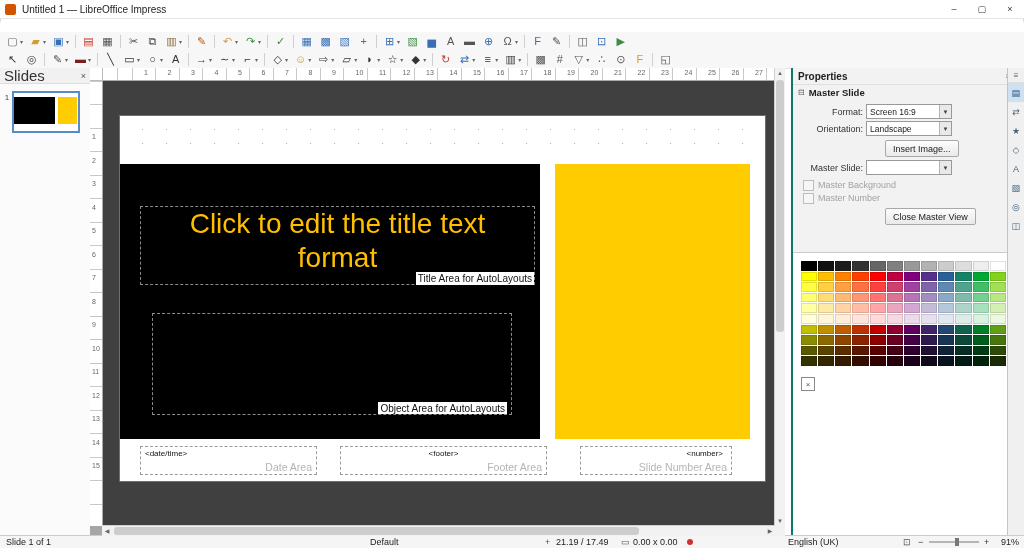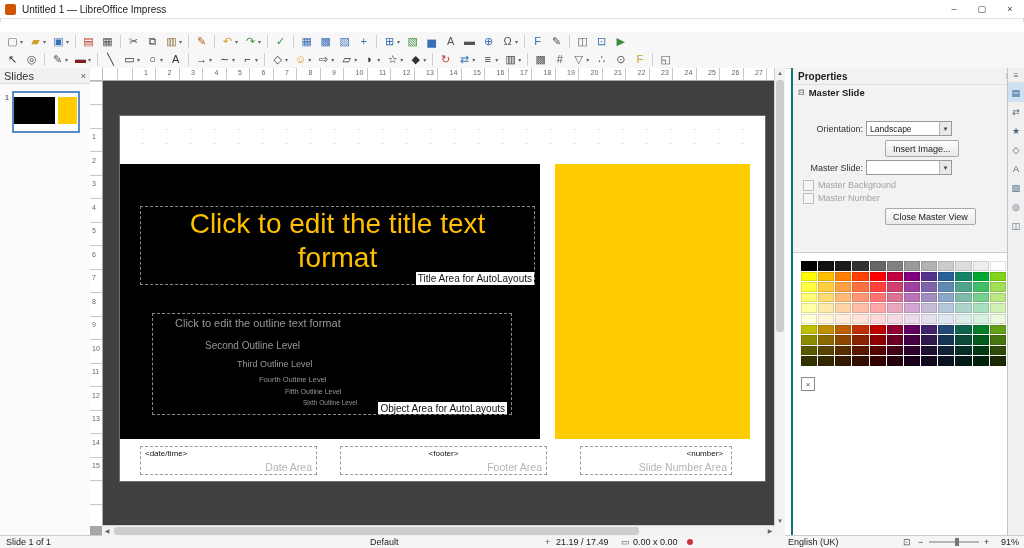--- a/index.html
+++ b/index.html
@@ -28,21 +28,21 @@
   .tb-btn{display:inline-flex;align-items:center;height:16px;padding:0 2px;margin:0 1px;border-radius:2px;}
   .tb-glyph{width:13px;text-align:center;display:inline-block;font-size:11px;line-height:16px;}
   .tb-dd{font-size:6px;color:#666;margin-left:1px;}
   .tb-sep{width:1px;height:13px;background:#cfcfcf;margin:0 3px;display:inline-block;flex:none;}
 
   
   #slides-panel{position:absolute;left:0;top:68px;width:90px;bottom:12px;background:#fbfbfb;
     border-right:1px solid #c8c8c8;}
   .panel-head{height:15px;display:flex;align-items:center;background:#f1f1f1;
     border-bottom:1px solid #ddd;padding:0 4px;}
-  .panel-head .panel-title{font-size:11px;color:#333;}
+  .panel-head .panel-title{font-size:15px;color:#333;}
   .panel-close{margin-left:auto;font-size:9px;color:#555;}
   .thumb-row{display:flex;margin:7px 3px 0 2px;}
   .thumb-num{font-size:8px;color:#444;width:10px;text-align:center;padding-top:2px;}
   .thumb{width:64px;height:38px;background:#fff;border:2px solid #5a8ac7;position:relative;flex:none;}
   .thumb .t-black{position:absolute;left:0;top:4px;width:41px;height:27px;background:#000;}
   .thumb .t-yellow{position:absolute;left:44px;top:4px;width:19px;height:27px;background:#fc0;}
 
   
   #workspace{position:absolute;left:90px;top:68px;right:239px;bottom:12px;background:#a6a6a6;}
   .ruler-corner{position:absolute;left:0;top:0;width:12px;height:12px;background:#fff;
@@ -468,28 +468,20 @@
 
         <div id="title-box">
           <div id="title-lines">
               <div class="title-line">Click to edit the title text</div>
               <div class="title-line">format</div>
             </div>
           <span id="title-area-tag" class="area-tag">Title Area for AutoLayouts</span>
         </div>
 
         <div id="outline-box">
-          <div id="outline-lines">
-              <div class="outline-line" style="font-size: 11px; padding-left: 22px;">Click to edit the outline text format</div>
-              <div class="outline-line" style="font-size: 10px; padding-left: 52px;">Second Outline Level</div>
-              <div class="outline-line" style="font-size: 9px; padding-left: 84px;">Third Outline Level</div>
-              <div class="outline-line" style="font-size: 7.5px; padding-left: 106px;">Fourth Outline Level</div>
-              <div class="outline-line" style="font-size: 7px; padding-left: 132px;">Fifth Outline Level</div>
-              <div class="outline-line" style="font-size: 6.5px; padding-left: 150px;">Sixth Outline Level</div>
-            </div>
           <span id="object-area-tag" class="area-tag">Object Area for AutoLayouts</span>
         </div>
 
         <div id="date-box" class="ph-box">
           <span class="ph-text">&lt;date/time&gt;</span>
           <span class="ph-label">Date Area</span>
         </div>
         <div id="footer-box" class="ph-box">
           <span class="ph-text">&lt;footer&gt;</span>
           <span class="ph-label">Footer Area</span>
@@ -517,20 +509,27 @@
   <div id="props-panel">
     <div class="props-head">
       <span class="p-title">Properties</span>
       <span class="p-menu">≡</span>
     </div>
     <div class="sect-head">
       <span class="sect-collapse">⊟</span>
       <span class="sect-title">Master Slide</span>
     </div>
 
+    <div class="form-row" style="top:36px">
+      <span class="f-label">Format:</span>
+      <div class="combo">
+        <span class="c-val">Screen 16:9</span>
+        <span class="c-arrow">▼</span>
+      </div>
+    </div>
     <div class="form-row" style="top:53px">
       <span class="f-label">Orientation:</span>
       <div class="combo">
         <span class="c-val">Landscape</span>
         <span class="c-arrow">▼</span>
       </div>
     </div>
 
     <div class="p-btn" style="top:72px">Insert Image...</div>
 

